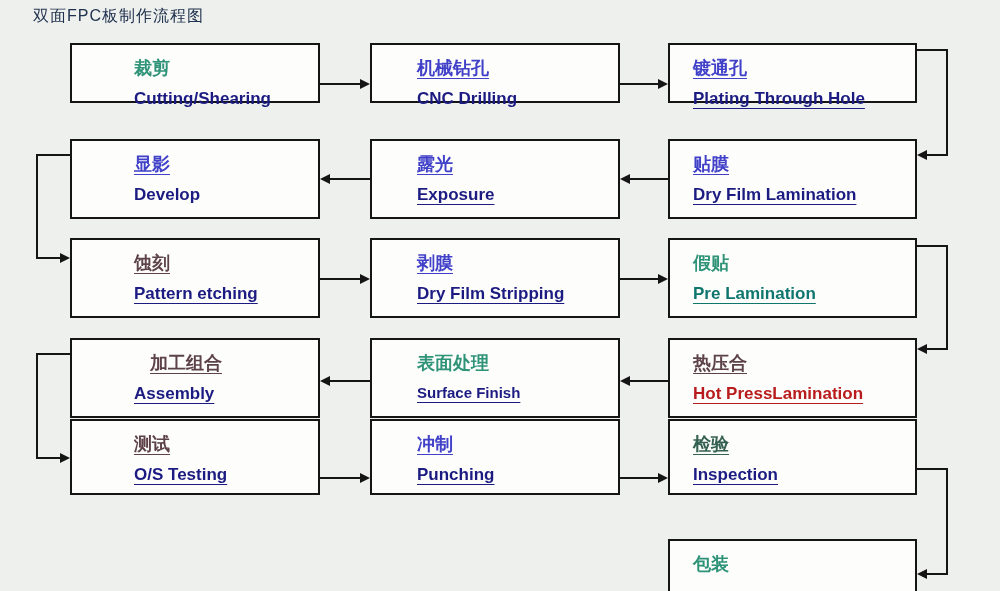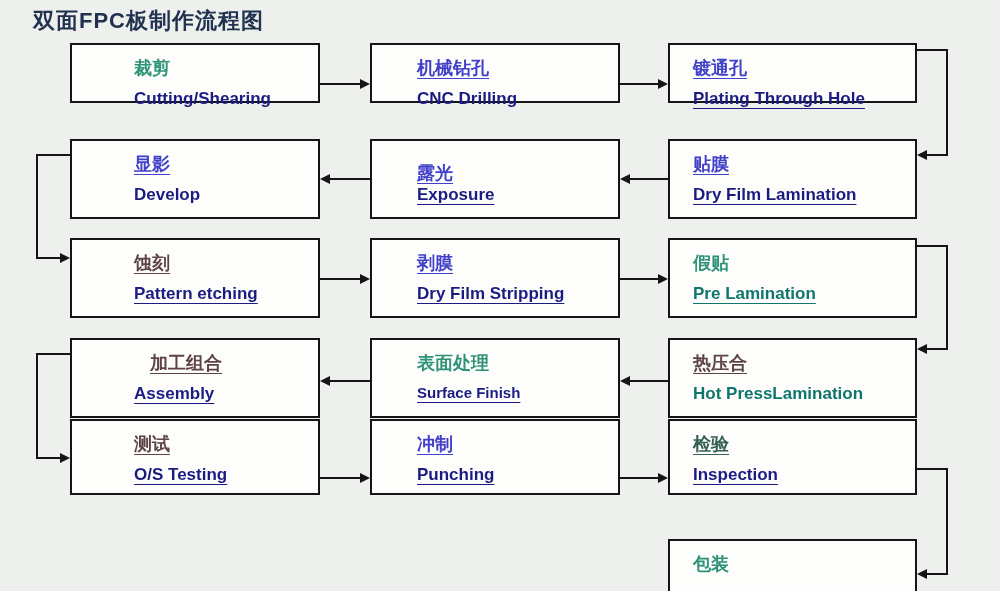--- a/index.html
+++ b/index.html
@@ -4,21 +4,21 @@
 <style>
   html,body{margin:0;padding:0;}
   body{
     width:1000px;height:591px;overflow:hidden;position:relative;
     background:#eef0ed;
     font-family:"Liberation Sans","DejaVu Sans",sans-serif;
   }
   .stage{position:absolute;left:0;top:0;width:1000px;height:591px;}
   .title{
     position:absolute;left:33px;top:6px;
-    font-size:22px;font-weight:bold;color:#20324f;letter-spacing:1px;
+    font-size:16px;font-weight:normal;color:#20324f;letter-spacing:1px;
   }
   .box{
     position:absolute;background:#fdfdfc;border:2px solid #151515;
     box-sizing:border-box;
   }
   .c1{left:70px;width:250px;}
   .c2{left:370px;width:250px;}
   .c3{left:668px;width:249px;}
   .r1{top:43px;height:60px;}
   .r2{top:139px;height:80px;}
@@ -65,21 +65,21 @@
   <div class="box c3 r1">
     <div class="zh" style="color: rgb(64, 64, 200); text-decoration: underline;">镀通孔</div>
     <div class="en" style="color: rgb(27, 27, 130); text-decoration: underline;">Plating Through Hole</div>
   </div>
 
   <div class="box c1 r2">
     <div class="zh" style="color: rgb(64, 64, 200); text-decoration: underline;">显影</div>
     <div class="en" style="color: rgb(27, 27, 130); text-decoration: none;">Develop</div>
   </div>
   <div class="box c2 r2">
-    <div class="zh" style="color: rgb(64, 64, 200); text-decoration: underline; margin-top: 9px;">露光</div>
+    <div class="zh" style="color: rgb(64, 64, 200); text-decoration: underline;">露光</div>
     <div class="en" style="color: rgb(27, 27, 130); text-decoration: underline;">Exposure</div>
   </div>
   <div class="box c3 r2">
     <div class="zh" style="color: rgb(64, 64, 200); text-decoration: underline;">贴膜</div>
     <div class="en" style="color: rgb(27, 27, 130); text-decoration: underline;">Dry Film Lamination</div>
   </div>
 
   <div class="box c1 r3">
     <div class="zh" style="color: rgb(93, 67, 72); text-decoration: underline; text-align: right;">蚀刻</div>
     <div class="en" style="color: rgb(27, 27, 130); text-decoration: underline;">Pattern etching</div>
@@ -96,21 +96,21 @@
   <div class="box c1 r4">
     <div class="zh" style="color: rgb(93, 67, 72); text-decoration: underline; margin-left: 16px;">加工组合</div>
     <div class="en" style="color: rgb(27, 27, 130); text-decoration: underline;">Assembly</div>
   </div>
   <div class="box c2 r4">
     <div class="zh" style="color: rgb(46, 147, 119); text-decoration: none;">表面处理</div>
     <div class="en" style="color: rgb(27, 27, 130); text-decoration: underline; font-size: 15px;">Surface Finish</div>
   </div>
   <div class="box c3 r4">
     <div class="zh" style="color: rgb(93, 67, 72); text-decoration: underline;">热压合</div>
-    <div class="en" style="color: #0f766e; ">Hot PressLamination</div>
+    <div class="en" style="color: #b91c1c; text-decoration: underline;">Hot PressLamination</div>
   </div>
 
   <div class="box c1 r5">
     <div class="zh" style="color: rgb(93, 67, 72); text-decoration: underline;">测试</div>
     <div class="en" style="color: rgb(27, 27, 130); text-decoration: underline;">O/S Testing</div>
   </div>
   <div class="box c3 r5">
     <div class="zh" style="color: rgb(53, 97, 82); text-decoration: underline;">检验</div>
     <div class="en" style="color: rgb(27, 27, 130); text-decoration: underline;">Inspection</div>
   </div>

